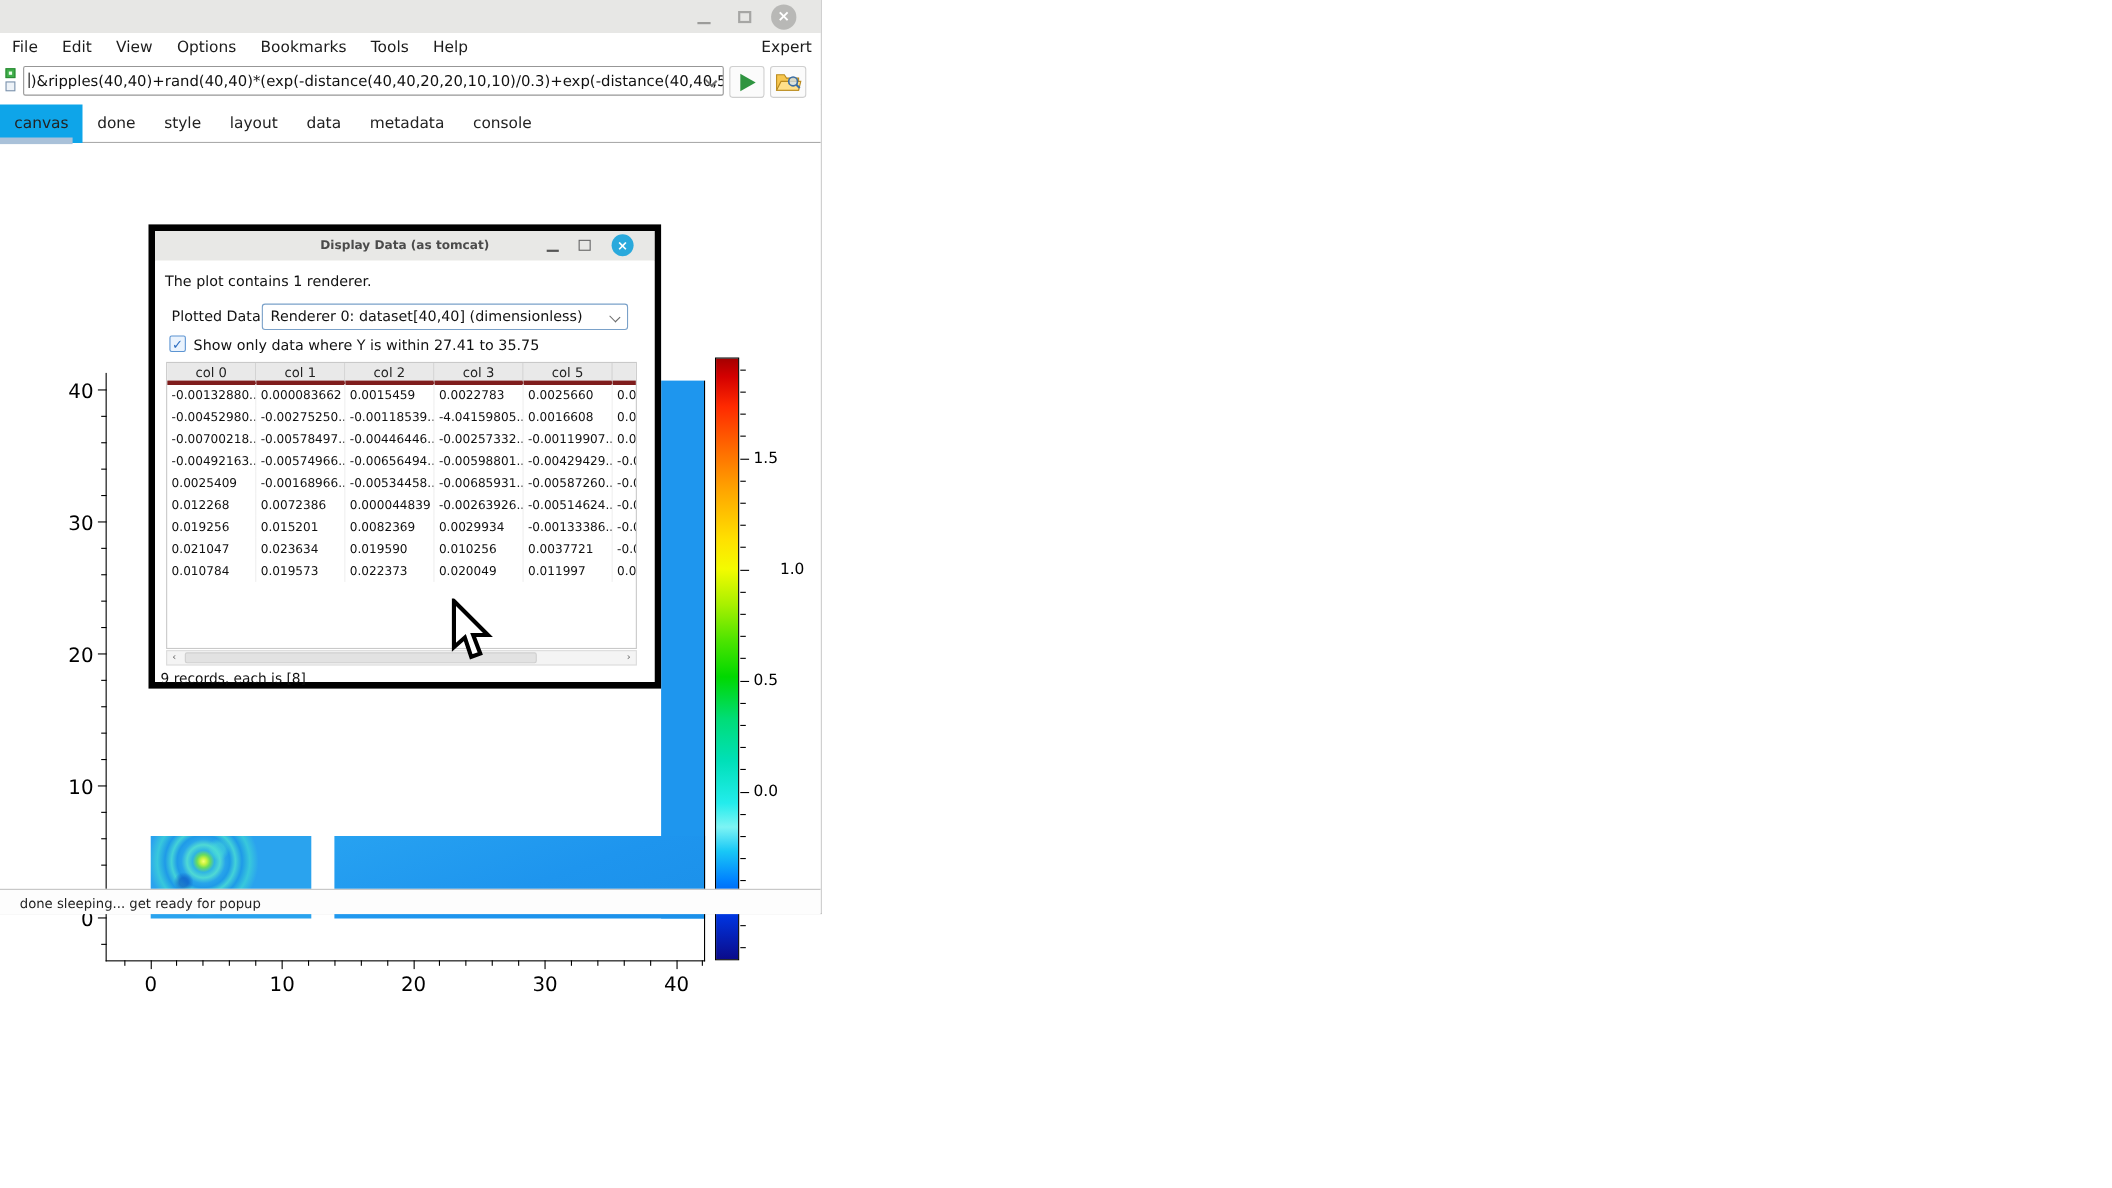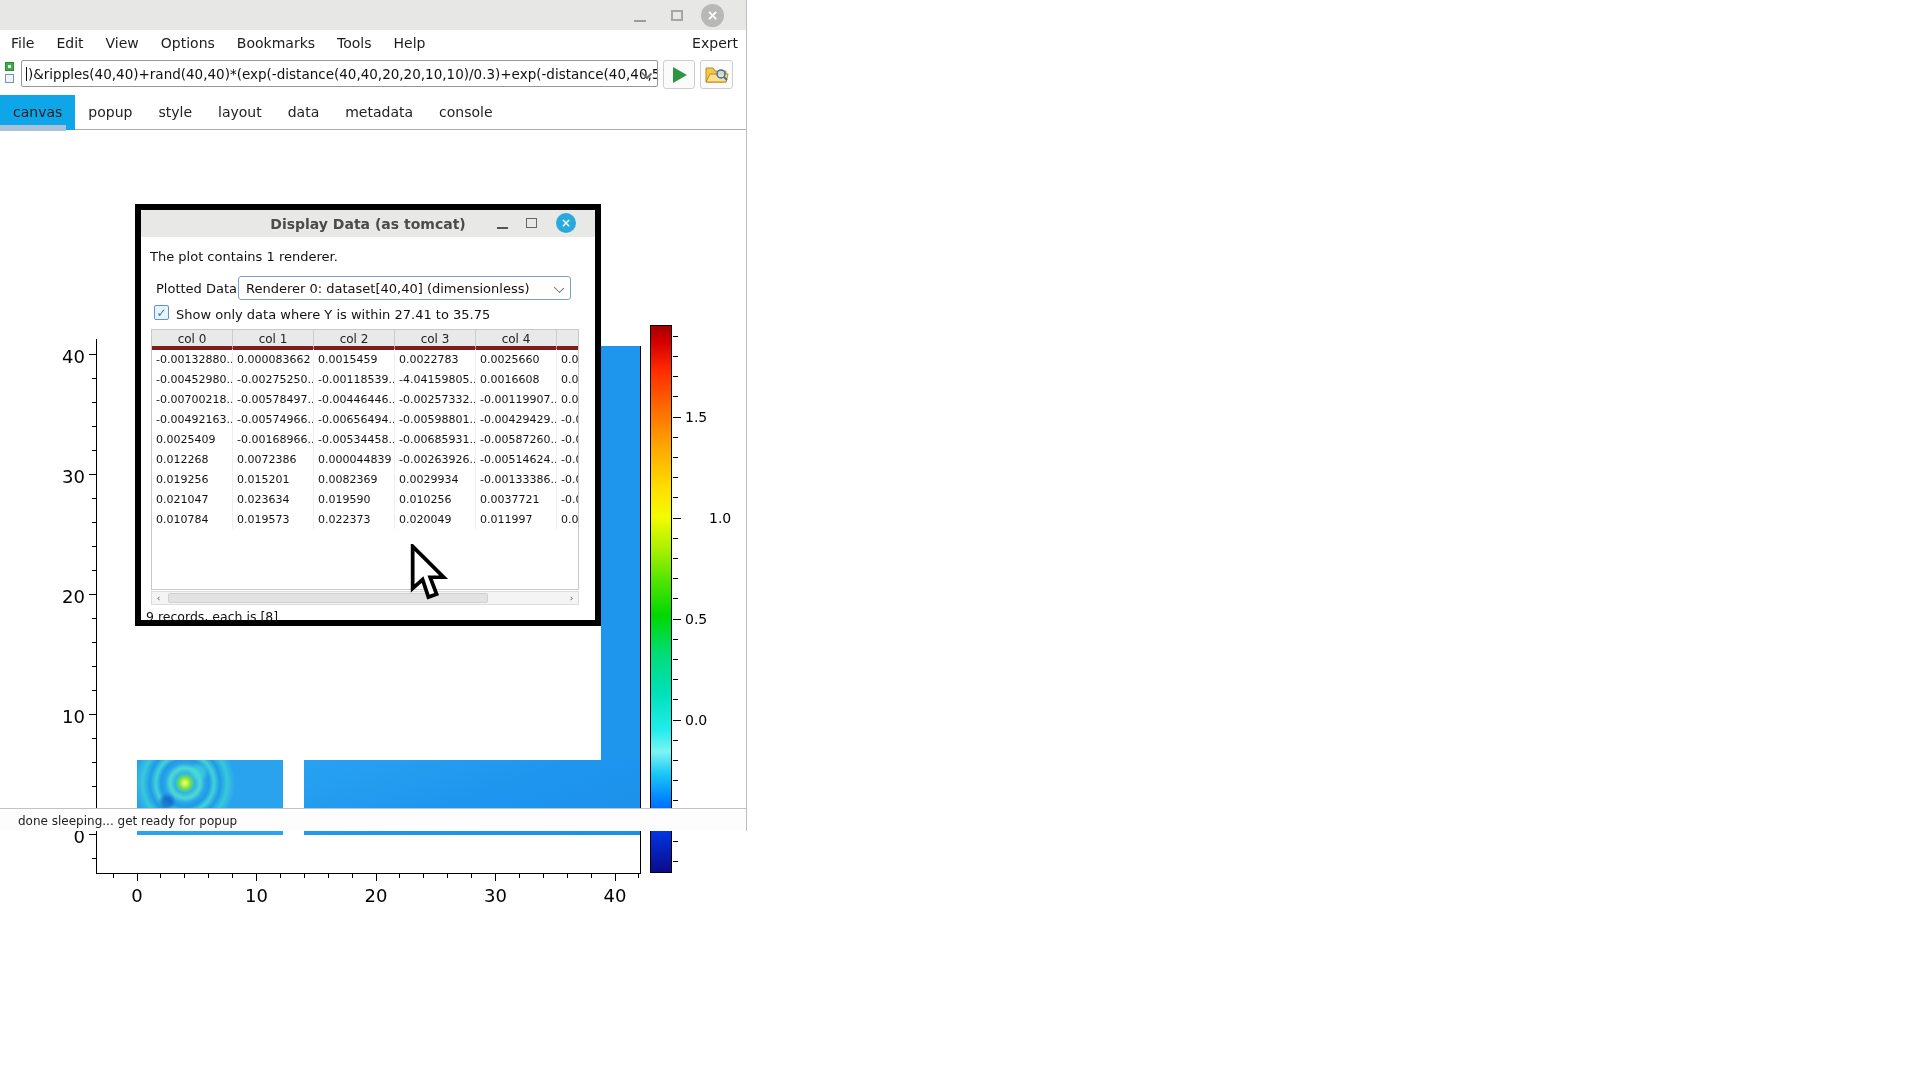--- a/index.html
+++ b/index.html
@@ -75,21 +75,21 @@
         #f6ff70 0px, #c4f23e 3px, #68dc5e 6px, #2fb4e4 10px,
         #4fd9d4 15px, #28a4ea 20px, #1f9ae8 24px,
         #43d2d8 29px, #1f9ae8 35px,
         #38c8dc 42px, #2aa3ee 50px, #2aa3ee 100%); }
 
   
   .dialog { position:absolute; left:135px; top:204px; width:466px; height:422px;
             background:#fff; border:6px solid #000; }
   .dtitle { position:absolute; left:0; top:0; width:100%; height:27px; background:#e8e8e6; }
   .dtitle .txt { position:absolute; left:0; right:0; top:6px; text-align:center;
-                 font-size:14px; font-weight:bold; color:#4b4b4b; }
+                 font-size:11px; font-weight:bold; color:#4b4b4b; }
   .d-min { position:absolute; left:356px; top:17px; width:11px; height:2px; background:#555; }
   .d-max { position:absolute; left:385px; top:8px; width:11px; height:10px; border:1.5px solid #666; }
   .d-close { position:absolute; left:415px; top:3px; width:20px; height:20px; border-radius:50%;
              background:#2aa9dc; color:#fff; font-size:12px; font-weight:bold; text-align:center; line-height:20px; }
   .dbody { position:absolute; left:0; top:27px; width:454px; height:383px; background:#fff; font-size:13px; color:#111; }
   .d-line1 { position:absolute; left:9px; top:12px; }
   .d-plotted-lab { position:absolute; left:15px; top:44px; }
   .d-combo { position:absolute; left:97px; top:39px; width:333px; height:24px; border:1px solid #7aa1c9;
              border-radius:3px; background:#fff; padding:4px 22px 0 7px; white-space:nowrap; overflow:hidden; }
   .d-combo .arr { position:absolute; right:7px; top:7px; width:8px; height:8px;
@@ -159,21 +159,21 @@
         <svg width="24" height="20" style="position:absolute;left:4px;top:4px">
           <path d="M1,5 L1,17 L21,17 L21,6 L10,6 L8,3 L1,3 Z" fill="#f7c64e" stroke="#b98a1e" stroke-width="1"></path>
           <path d="M1,17 L5,9 L23,9 L21,17 Z" fill="#ffe08a" stroke="#b98a1e" stroke-width="1"></path>
           <circle cx="16" cy="9" r="4" fill="#cfe6ff" fill-opacity="0.7" stroke="#3a6ea5" stroke-width="1.5"></circle>
           <line x1="19" y1="12" x2="22" y2="15" stroke="#3a6ea5" stroke-width="2"></line>
         </svg>
       </div>
     </div>
 
     <div class="tabs">
-      <div class="tabrow" id="tabrow"><span class="tab sel">canvas</span><span class="tab">popup</span><span class="tab">style</span><span class="tab">layout</span><span class="tab">data</span><span class="tab">metadata</span><span class="tab">console</span></div>
+      <div class="tabrow" id="tabrow"><span class="tab sel">canvas</span><span class="tab">done</span><span class="tab">style</span><span class="tab">layout</span><span class="tab">data</span><span class="tab">metadata</span><span class="tab">console</span></div>
       <div class="tab-underline"></div>
     </div>
 
     <div class="canvas">
       <div id="plot">
           <div class="tick" style="left: 89px; top: 218.5px; width: 8px; height: 1px;"></div>
           <div class="ticklabel ylab" style="left: 55px; top: 211px;">40</div>
           <div class="tick" style="left: 89px; top: 338.5px; width: 8px; height: 1px;"></div>
           <div class="ticklabel ylab" style="left: 55px; top: 331px;">30</div>
           <div class="tick" style="left: 89px; top: 458.5px; width: 8px; height: 1px;"></div>
@@ -289,21 +289,21 @@
         </div>
         <div class="d-check">✓</div>
         <div class="d-check-lab">Show only data where Y is within 27.41 to 35.75</div>
 
         <div class="d-table">
           <div class="d-thead" id="thead">
               <div class="d-th">col 0</div>
               <div class="d-th">col 1</div>
               <div class="d-th">col 2</div>
               <div class="d-th">col 3</div>
-              <div class="d-th">col 4</div>
+              <div class="d-th">col 5</div>
               <div class="d-th"></div>
             </div>
           <div id="tbody">
               <div class="d-trow">
                 <div class="d-td">-0.00132880...</div>
                 <div class="d-td">0.000083662</div>
                 <div class="d-td">0.0015459</div>
                 <div class="d-td">0.0022783</div>
                 <div class="d-td">0.0025660</div>
                 <div class="d-td">0.00</div>

